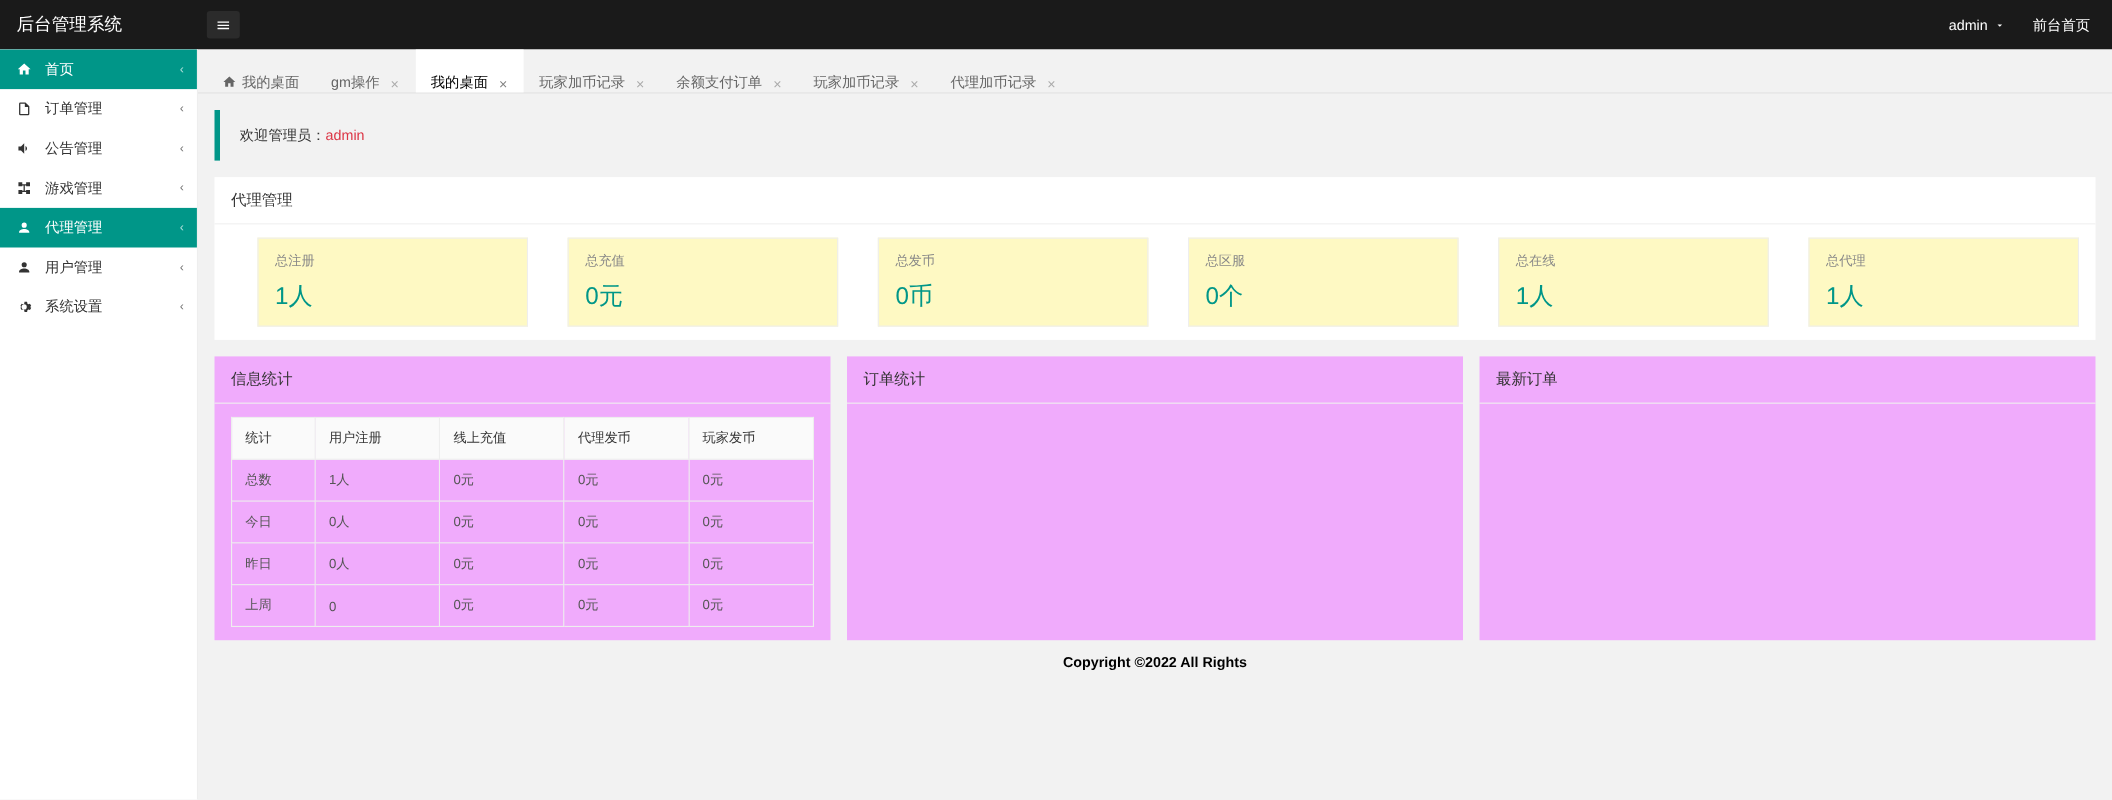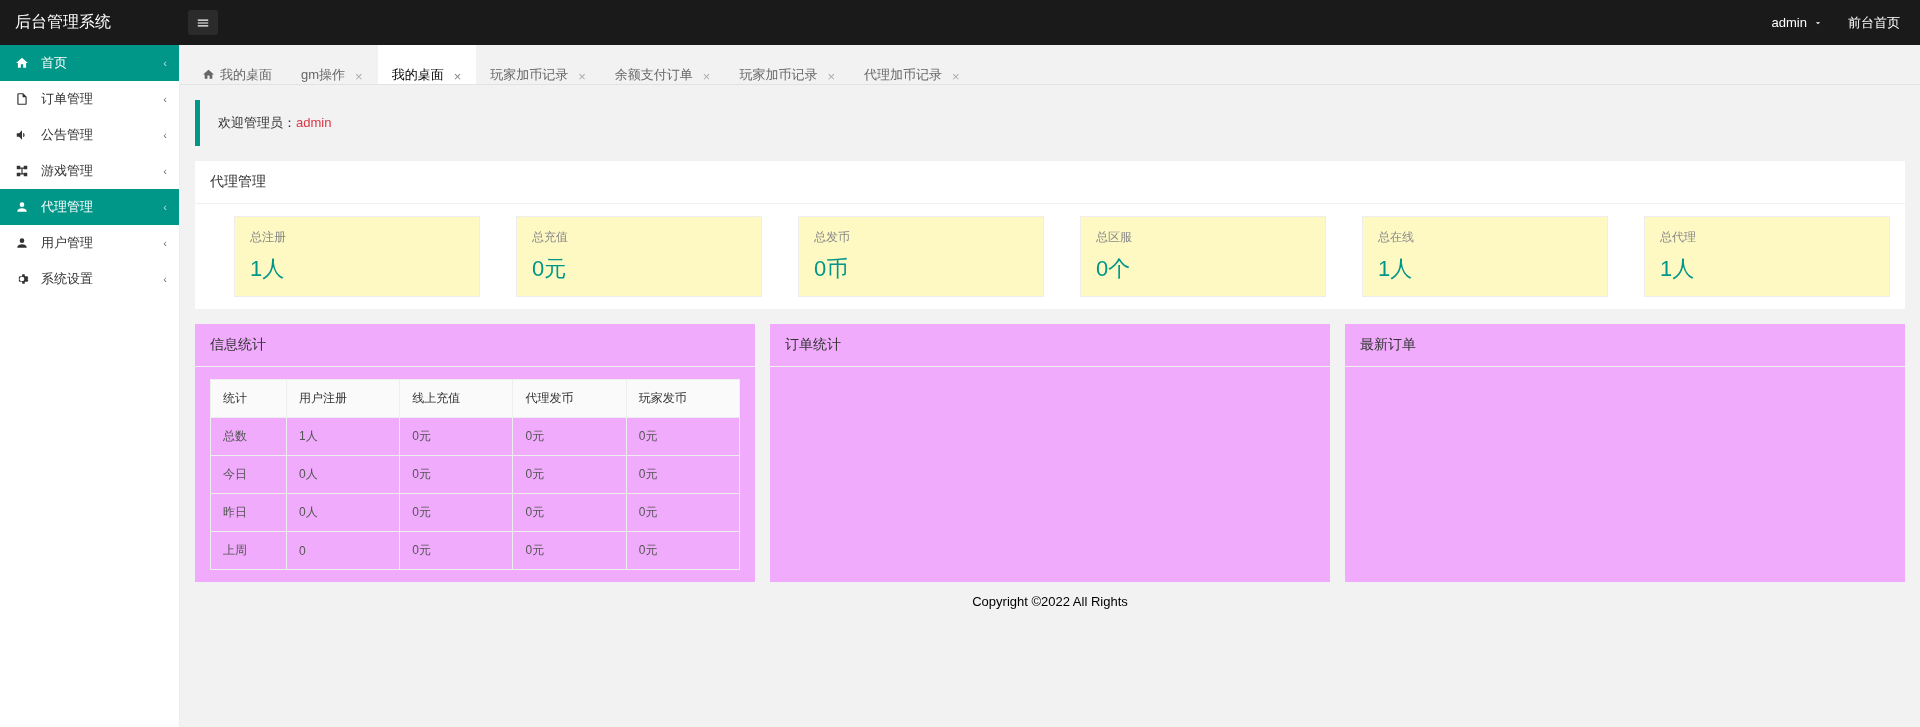--- a/index.html
+++ b/index.html
@@ -38,21 +38,21 @@
 .stat-label { font-size: 12px; color: #888; margin-bottom: 8px; }
 .stat-value { font-size: 22px; color: #009688; font-weight: 400; }
 
 .tri-row { display: flex; gap: 15px; }
 .tri-col { flex: 1; background: #f0abfc; }
 
 table.info { width: 100%; border-collapse: collapse; font-size: 12px; }
 table.info th, table.info td { border: 1px solid #eee; padding: 10px 12px; text-align: left; font-weight: 400; color: #555; }
 table.info th { background: #fafafa; color: #333; }
 
-.footer { text-align: center; padding: 12px 0; font-size: 13px; font-weight: 400; color: #000; }
+.footer { text-align: center; padding: 12px 0; font-size: 13px; font-weight: 700; color: #000; }
 
 svg { width: 14px; height: 14px; fill: currentColor; }
 </style>
 </head>
 <body>
 
 <div class="topbar">
   <div class="brand">后台管理系统</div>
   <div class="hamburger">
     <svg viewBox="0 0 24 24">

